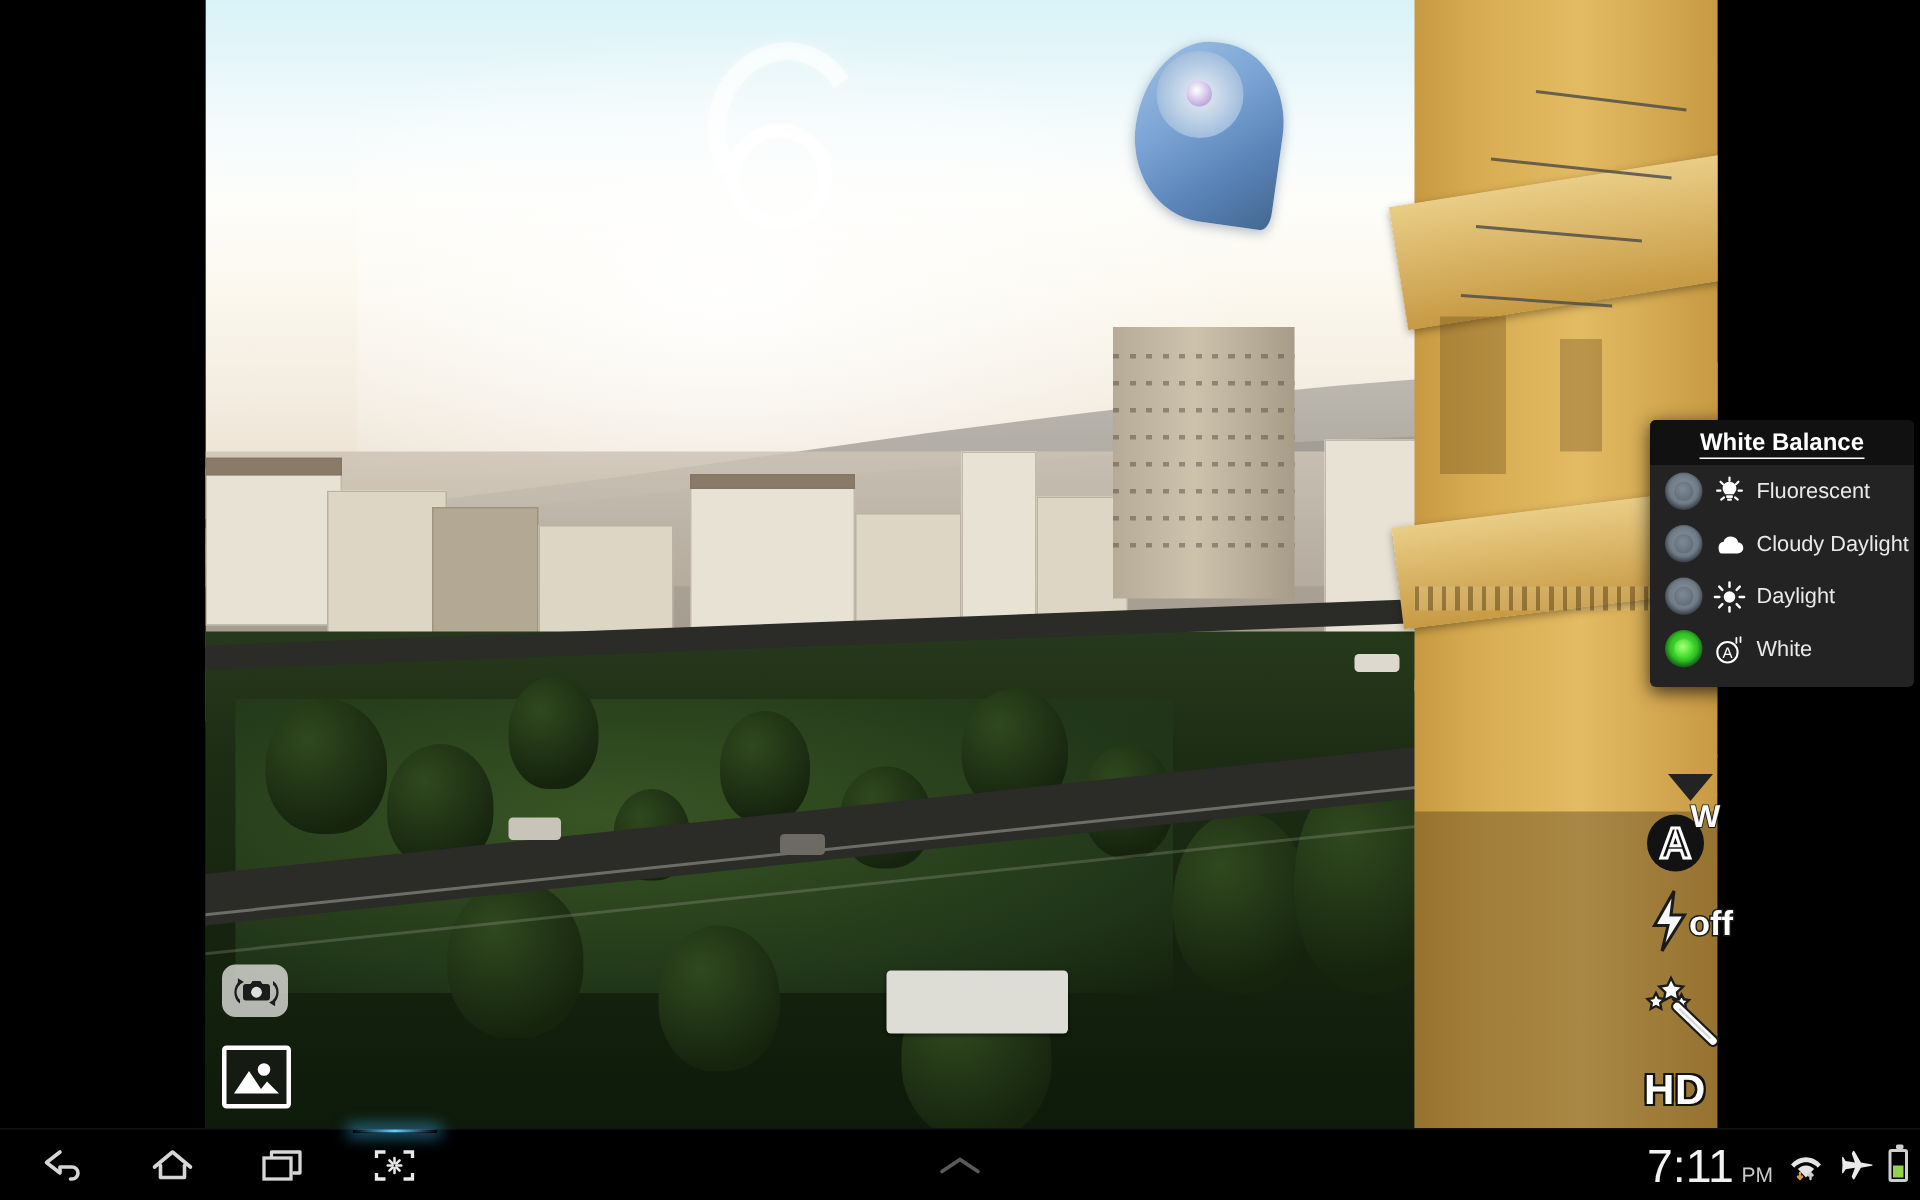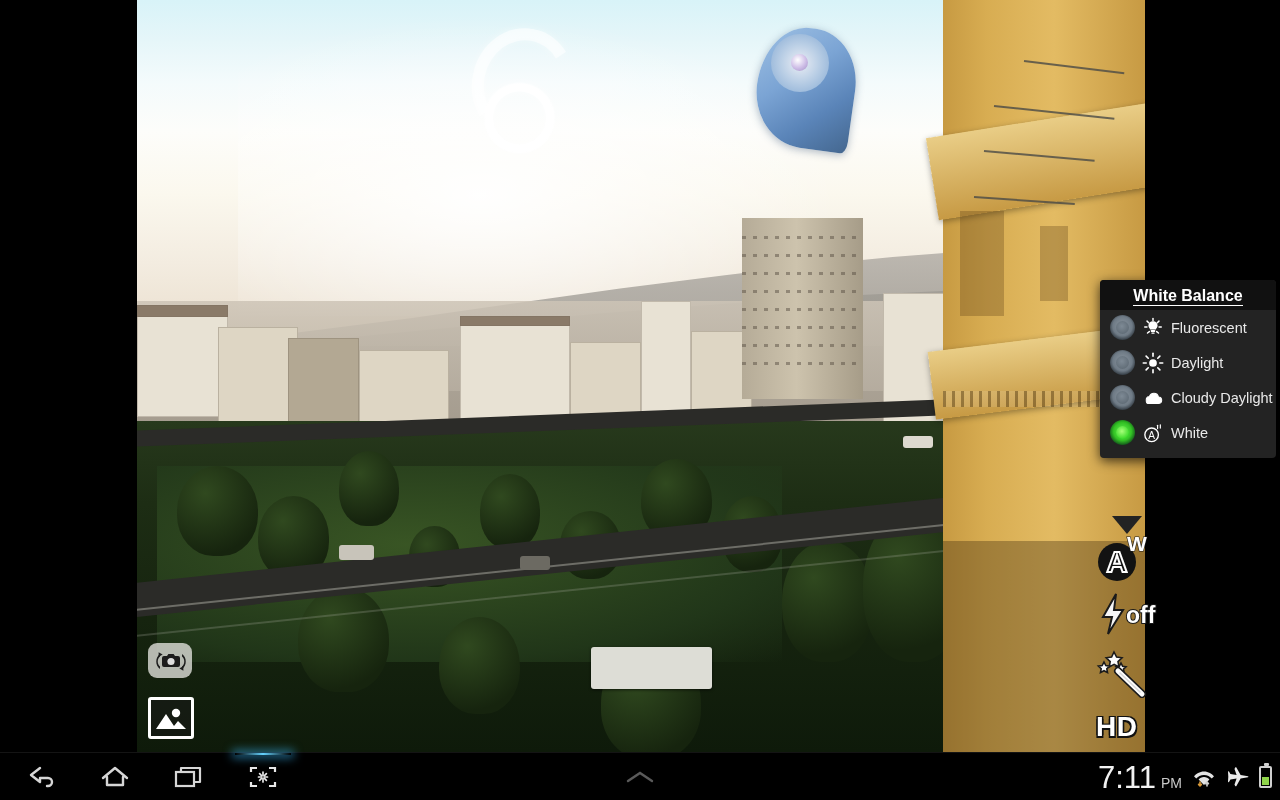--- a/index.html
+++ b/index.html
@@ -444,43 +444,43 @@
       </svg>
       <span class="wb-lbl">Fluorescent</span>
     </div>
 
 
     <div class="wb-row">
       <span class="radio">
           <i></i>
         </span>
       <svg class="wb-ico" viewBox="0 0 24 24">
+        <path d="M6.4 18h11.3c2.3 0 3.8-1.6 3.8-3.5 0-1.9-1.5-3.4-3.5-3.5-.4-2.5-2.5-4.3-5-4.3-2.4 0-4.4 1.6-5 3.8-2 .2-3.4 1.7-3.4 3.6C4.6 16.2 5.3 18 6.4 18z" fill="#fff" stroke="#fff" stroke-width="1.1"></path>
+      </svg>
+      <span class="wb-lbl">Cloudy Daylight</span>
+    </div>
+
+    <div class="wb-row">
+      <span class="radio">
+          <i></i>
+        </span>
+      <svg class="wb-ico" viewBox="0 0 24 24">
         <circle cx="12" cy="12" r="4.2" fill="#fff"></circle>
         <g stroke="#fff" stroke-width="1.8" stroke-linecap="round">
           <path d="M12 1.4v3.2"></path>
             <path d="M12 19.4v3.2"></path>
           <path d="M1.4 12h3.2"></path>
             <path d="M19.4 12h3.2"></path>
           <path d="M4.5 4.5l2.3 2.3"></path>
             <path d="M17.2 17.2l2.3 2.3"></path>
           <path d="M19.5 4.5l-2.3 2.3"></path>
             <path d="M6.8 17.2l-2.3 2.3"></path>
         </g>
       </svg>
       <span class="wb-lbl">Daylight</span>
-    </div>
-
-    <div class="wb-row">
-      <span class="radio">
-          <i></i>
-        </span>
-      <svg class="wb-ico" viewBox="0 0 24 24">
-        <path d="M6.4 18h11.3c2.3 0 3.8-1.6 3.8-3.5 0-1.9-1.5-3.4-3.5-3.5-.4-2.5-2.5-4.3-5-4.3-2.4 0-4.4 1.6-5 3.8-2 .2-3.4 1.7-3.4 3.6C4.6 16.2 5.3 18 6.4 18z" fill="#fff" stroke="#fff" stroke-width="1.1"></path>
-      </svg>
-      <span class="wb-lbl">Cloudy Daylight</span>
     </div>
 
     <div class="wb-row">
       <span class="radio on">
           <i></i>
         </span>
       <svg class="wb-ico" viewBox="0 0 24 24">
         <circle cx="10.5" cy="14" r="7.4" fill="none" stroke="#fff" stroke-width="1.5"></circle>
         <text x="10.5" y="18.4" font-family="Liberation Sans, sans-serif" font-size="11" text-anchor="middle" fill="#fff">A</text>
         <g stroke="#fff" stroke-width="1.3" stroke-linecap="round">

